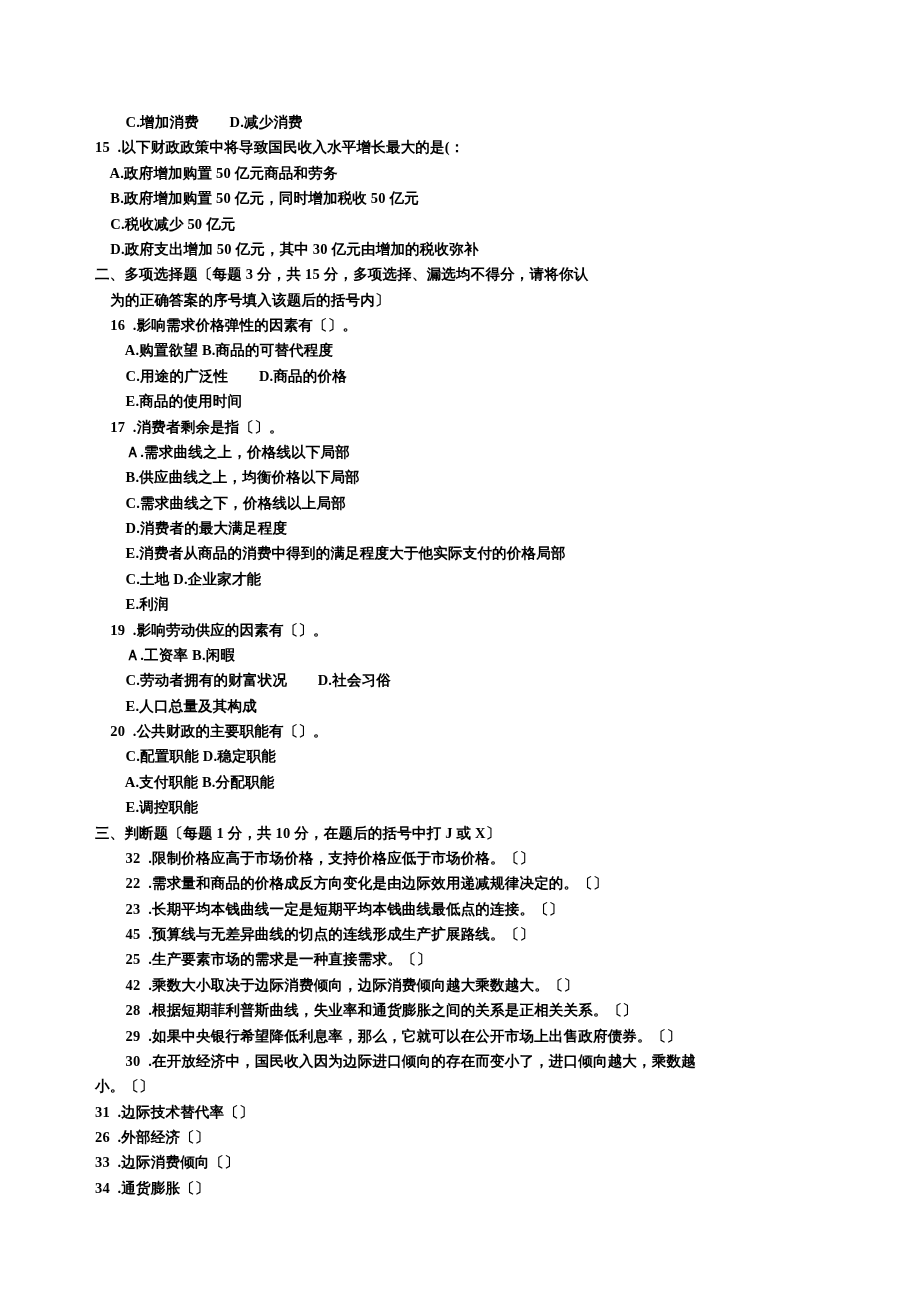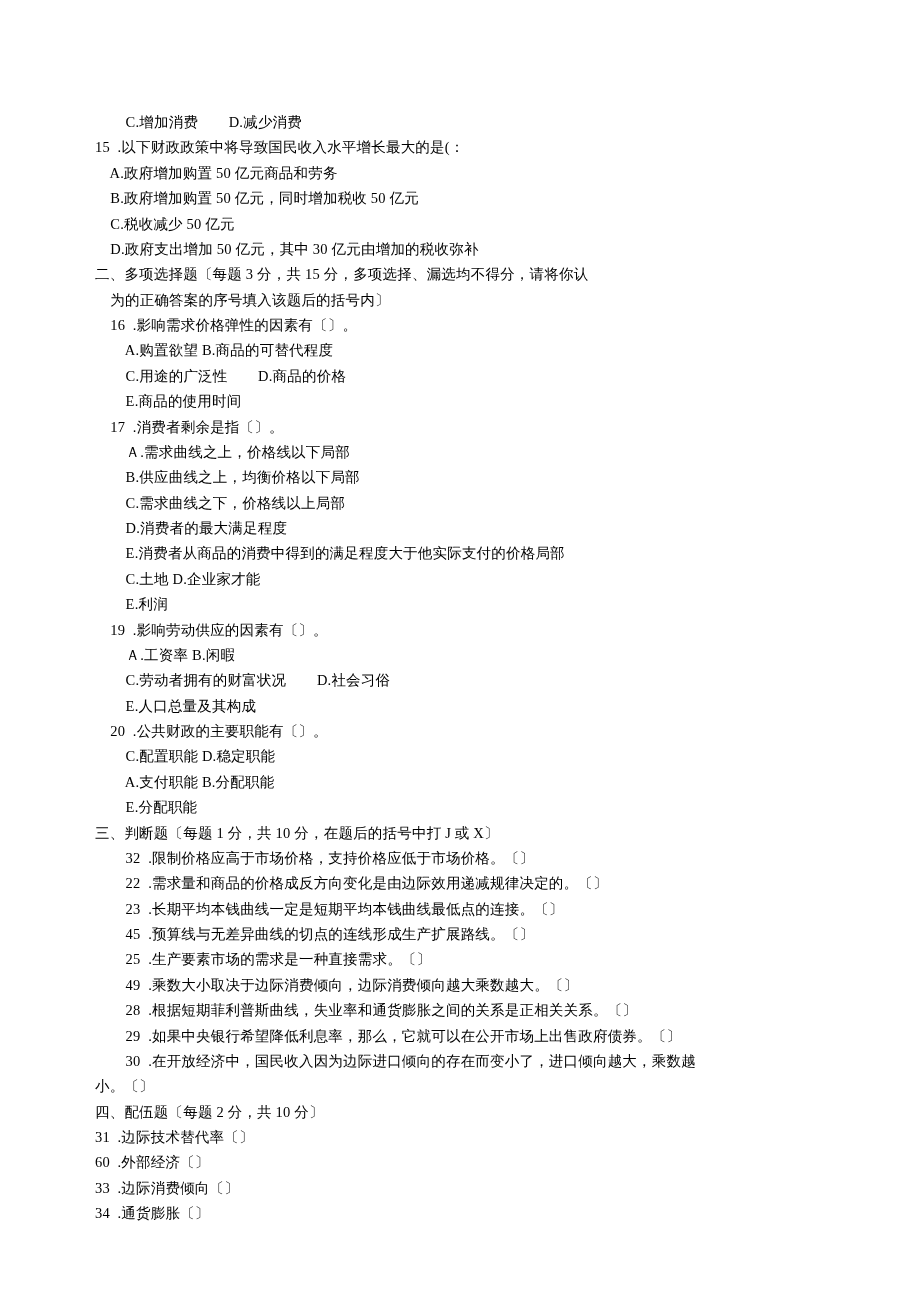--- a/index.html
+++ b/index.html
@@ -11,20 +11,21 @@
     color: #000000;
     line-height: 1.75;
     width: 920px;
   }
   .page {
     padding: 110px 95px 60px 95px;
   }
   .line {
     white-space: pre;
     letter-spacing: 0.2px;
+    font-weight: bold;
   }
 </style>
 </head>
 <body>
 
 <div class="page">
   <div id="content">
       <div class="line">        C.增加消费        D.减少消费</div>
       <div class="line">15  .以下财政政策中将导致国民收入水平增长最大的是(：</div>
       <div class="line">    A.政府增加购置 50 亿元商品和劳务</div>
@@ -45,31 +46,30 @@
       <div class="line">        E.消费者从商品的消费中得到的满足程度大于他实际支付的价格局部</div>
       <div class="line">        C.土地 D.企业家才能</div>
       <div class="line">        E.利润</div>
       <div class="line">    19  .影响劳动供应的因素有〔〕。</div>
       <div class="line">        Ａ.工资率 B.闲暇</div>
       <div class="line">        C.劳动者拥有的财富状况        D.社会习俗</div>
       <div class="line">        E.人口总量及其构成</div>
       <div class="line">    20  .公共财政的主要职能有〔〕。</div>
       <div class="line">        C.配置职能 D.稳定职能</div>
       <div class="line">        A.支付职能 B.分配职能</div>
-      <div class="line">        E.分配职能</div>
+      <div class="line">        E.调控职能</div>
       <div class="line">三、判断题〔每题 1 分，共 10 分，在题后的括号中打 J 或 X〕</div>
       <div class="line">        32  .限制价格应高于市场价格，支持价格应低于市场价格。〔〕</div>
       <div class="line">        22  .需求量和商品的价格成反方向变化是由边际效用递减规律决定的。〔〕</div>
       <div class="line">        23  .长期平均本钱曲线一定是短期平均本钱曲线最低点的连接。〔〕</div>
       <div class="line">        45  .预算线与无差异曲线的切点的连线形成生产扩展路线。〔〕</div>
       <div class="line">        25  .生产要素市场的需求是一种直接需求。〔〕</div>
-      <div class="line">        49  .乘数大小取决于边际消费倾向，边际消费倾向越大乘数越大。〔〕</div>
+      <div class="line">        42  .乘数大小取决于边际消费倾向，边际消费倾向越大乘数越大。〔〕</div>
       <div class="line">        28  .根据短期菲利普斯曲线，失业率和通货膨胀之间的关系是正相关关系。〔〕</div>
       <div class="line">        29  .如果中央银行希望降低利息率，那么，它就可以在公开市场上出售政府债券。〔〕</div>
       <div class="line">        30  .在开放经济中，国民收入因为边际进口倾向的存在而变小了，进口倾向越大，乘数越</div>
       <div class="line">小。〔〕</div>
-      <div class="line">四、配伍题〔每题 2 分，共 10 分〕</div>
       <div class="line">31  .边际技术替代率〔〕</div>
-      <div class="line">60  .外部经济〔〕</div>
+      <div class="line">26  .外部经济〔〕</div>
       <div class="line">33  .边际消费倾向〔〕</div>
       <div class="line">34  .通货膨胀〔〕</div>
     </div>
 </div>
 
 </body></html>

